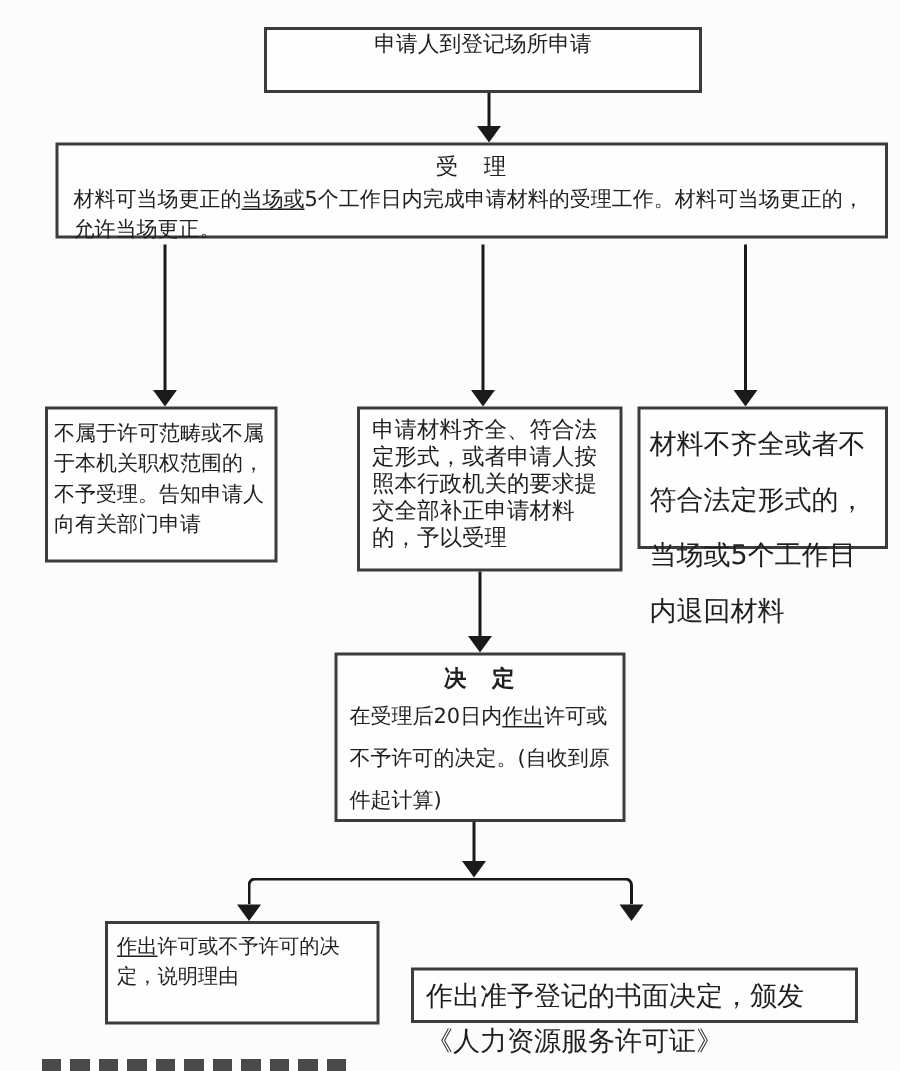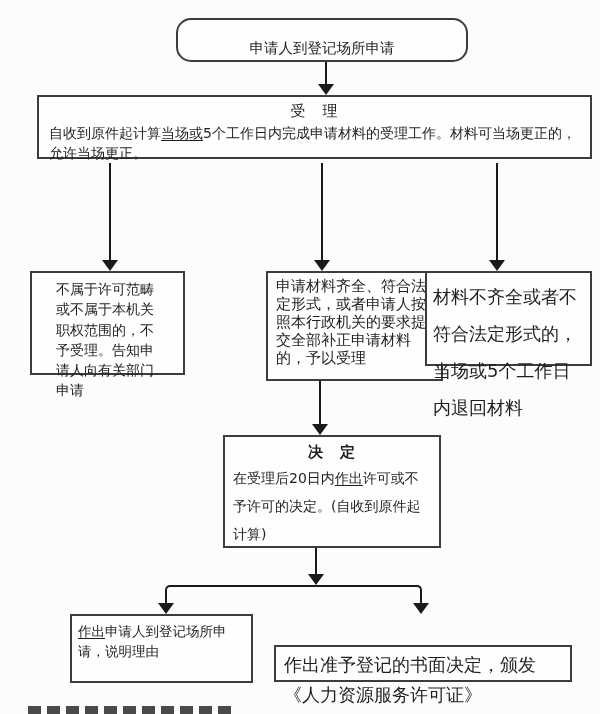--- a/index.html
+++ b/index.html
@@ -24,24 +24,23 @@
   }
   .box{
     position:absolute;
     border:2px solid var(--border);
     background:var(--boxbg);
     color:var(--text);
     line-height:1.5;
   }
   .center-text{
     display:flex;
-    align-items:flex-end;
+    align-items:flex-start;
     justify-content:center;
     text-align:center;
-    border-radius:15px;
   }
   .box-title{
     text-align:center;
     font-size:15px;
     letter-spacing:1px;
     padding-top:2px;
   }
   .bold{font-weight:bold;}
   .u{text-decoration:underline;text-underline-offset:2px;text-align:center;}
   
@@ -61,24 +60,24 @@
     position:absolute;
     border-top:2px solid var(--arrow);
     border-left:2px solid var(--arrow);
     border-right:2px solid var(--arrow);
     border-radius:5px 5px 0 0;
   }
   
   .b-start{left:176px;top:18px;width:292px;height:44px;font-size:14.5px;}
   .b-accept{left:37px;top:95px;width:555px;height:64px;font-size:14px;padding:1px 10px 2px 10px;}
   .b-accept .acc-body{line-height:1.48;}
-  .b-left{left:30px;top:271px;width:155px;height:104px;font-size:14px;padding:6px 24px;line-height:1.45;}
-  .b-mid{left:238px;top:271px;width:177px;height:110px;font-size:15px;padding:4px 8px;line-height:1.2;margin-left:28px;}
+  .b-left{left:30px;top:271px;width:155px;height:104px;font-size:14px;padding:6px 4px;line-height:1.45;}
+  .b-mid{left:238px;top:271px;width:177px;height:110px;font-size:15px;padding:4px 8px;line-height:1.2;}
   .b-right{left:425px;top:271px;width:167px;height:95px;font-size:18px;padding:6px 6px;line-height:2.05;}
-  .b-decision{left:223px;top:435px;width:218px;height:113px;font-size:14px;padding:2px 8px;}
+  .b-decision{left:223px;top:435px;width:194px;height:113px;font-size:14px;padding:2px 8px;}
   .b-decision .dec-body{line-height:2.0;}
   .b-rleft{left:70px;top:614px;width:183px;height:69px;font-size:13.5px;padding:5px 6px;line-height:1.5;}
   .b-rright{left:274px;top:645px;width:298px;height:37px;font-size:18px;padding:3px 8px;line-height:1.65;}
   
   .clipped-fragment{
     position:absolute;
     left:28px;top:706px;width:207px;height:8px;
     background:repeating-linear-gradient(90deg,#2a2a2a 0 13px,transparent 13px 19px);
     opacity:.85;
   }
@@ -90,21 +89,21 @@
 
   <div class="box b-start center-text">
     <span>申请人到登记场所申请</span>
   </div>
 
   <div class="vline" style="left:325px;top:62px;height:23px;"></div>
   <div class="ahead" style="left:318px;top:84px;"></div>
 
   <div class="box b-accept">
     <div class="box-title">受　理</div>
-    <div class="acc-body"><span>自收到原件起计算</span><span class="u">当场或</span><span>5个工作日内完成申请材料的受理工作。材料可当场更正的，允许当场更正。</span></div>
+    <div class="acc-body"><span>材料可当场更正的</span><span class="u">当场或</span><span>5个工作日内完成申请材料的受理工作。材料可当场更正的，允许当场更正。</span></div>
   </div>
 
   <div class="vline" style="left:109px;top:163px;height:98px;"></div>
   <div class="ahead" style="left:102px;top:260px;"></div>
 
   <div class="vline" style="left:321px;top:163px;height:98px;"></div>
   <div class="ahead" style="left:314px;top:260px;"></div>
 
   <div class="vline" style="left:496px;top:163px;height:98px;"></div>
   <div class="ahead" style="left:489px;top:260px;"></div>
@@ -130,21 +129,21 @@
   </div>
 
   <div class="vline" style="left:315px;top:548px;height:27px;"></div>
   <div class="ahead" style="left:308px;top:574px;"></div>
 
   <div class="tconn" style="left:165px;top:585px;width:257px;height:18px;"></div>
   <div class="ahead" style="left:158px;top:603px;"></div>
   <div class="ahead" style="left:413px;top:603px;"></div>
 
   <div class="box b-rleft">
-    <span><span class="u">作出</span><span>申请人到登记场所申请，说明理由</span></span>
+    <span><span class="u">作出</span><span>许可或不予许可的决定，说明理由</span></span>
   </div>
 
   <div class="box b-rright">
     <span>作出准予登记的书面决定，颁发《人力资源服务许可证》</span>
   </div>
 
   <div class="clipped-fragment"></div>
 
 </div>
 

